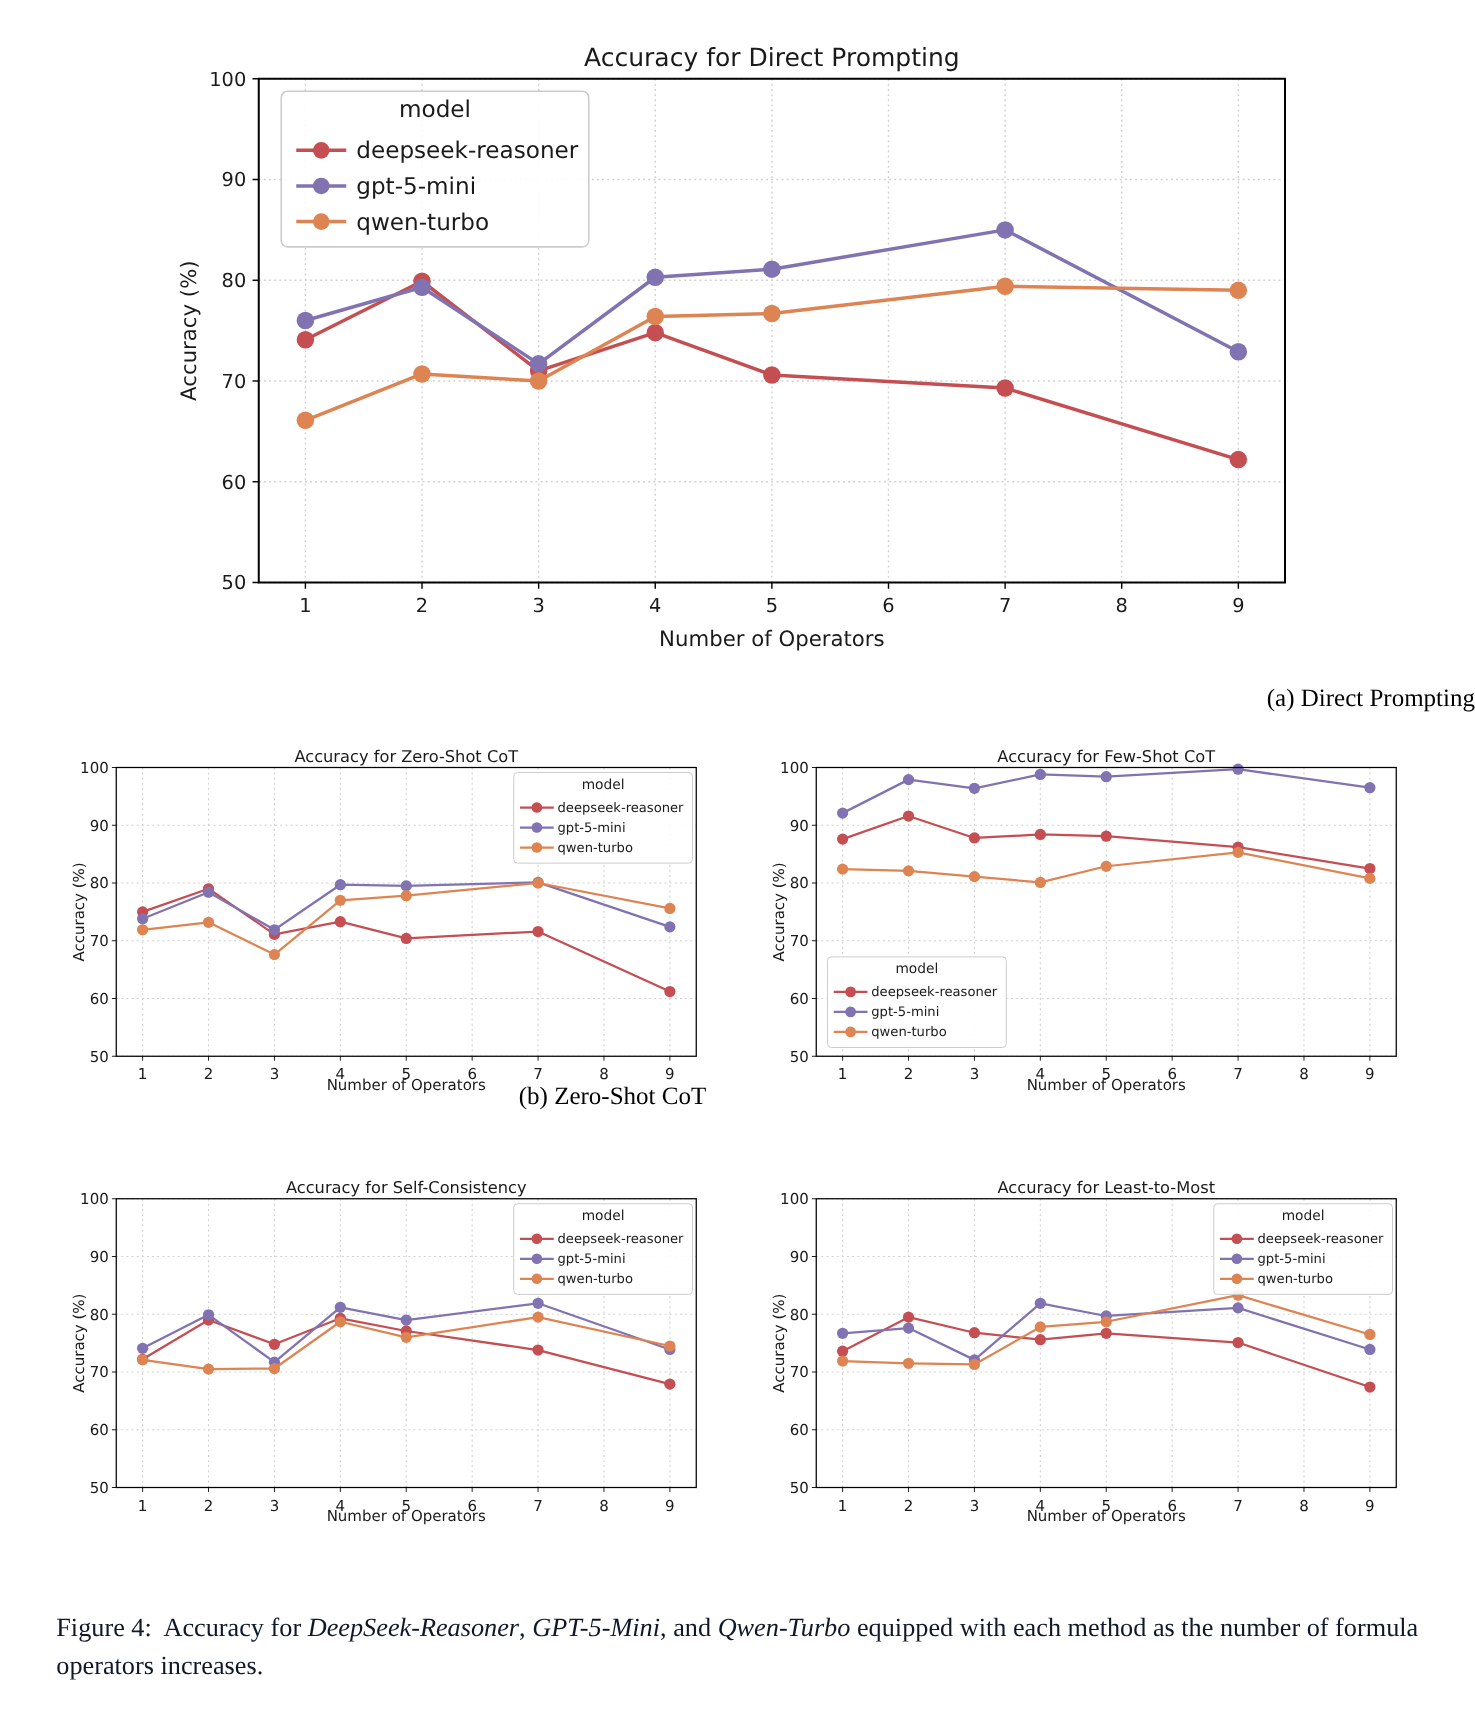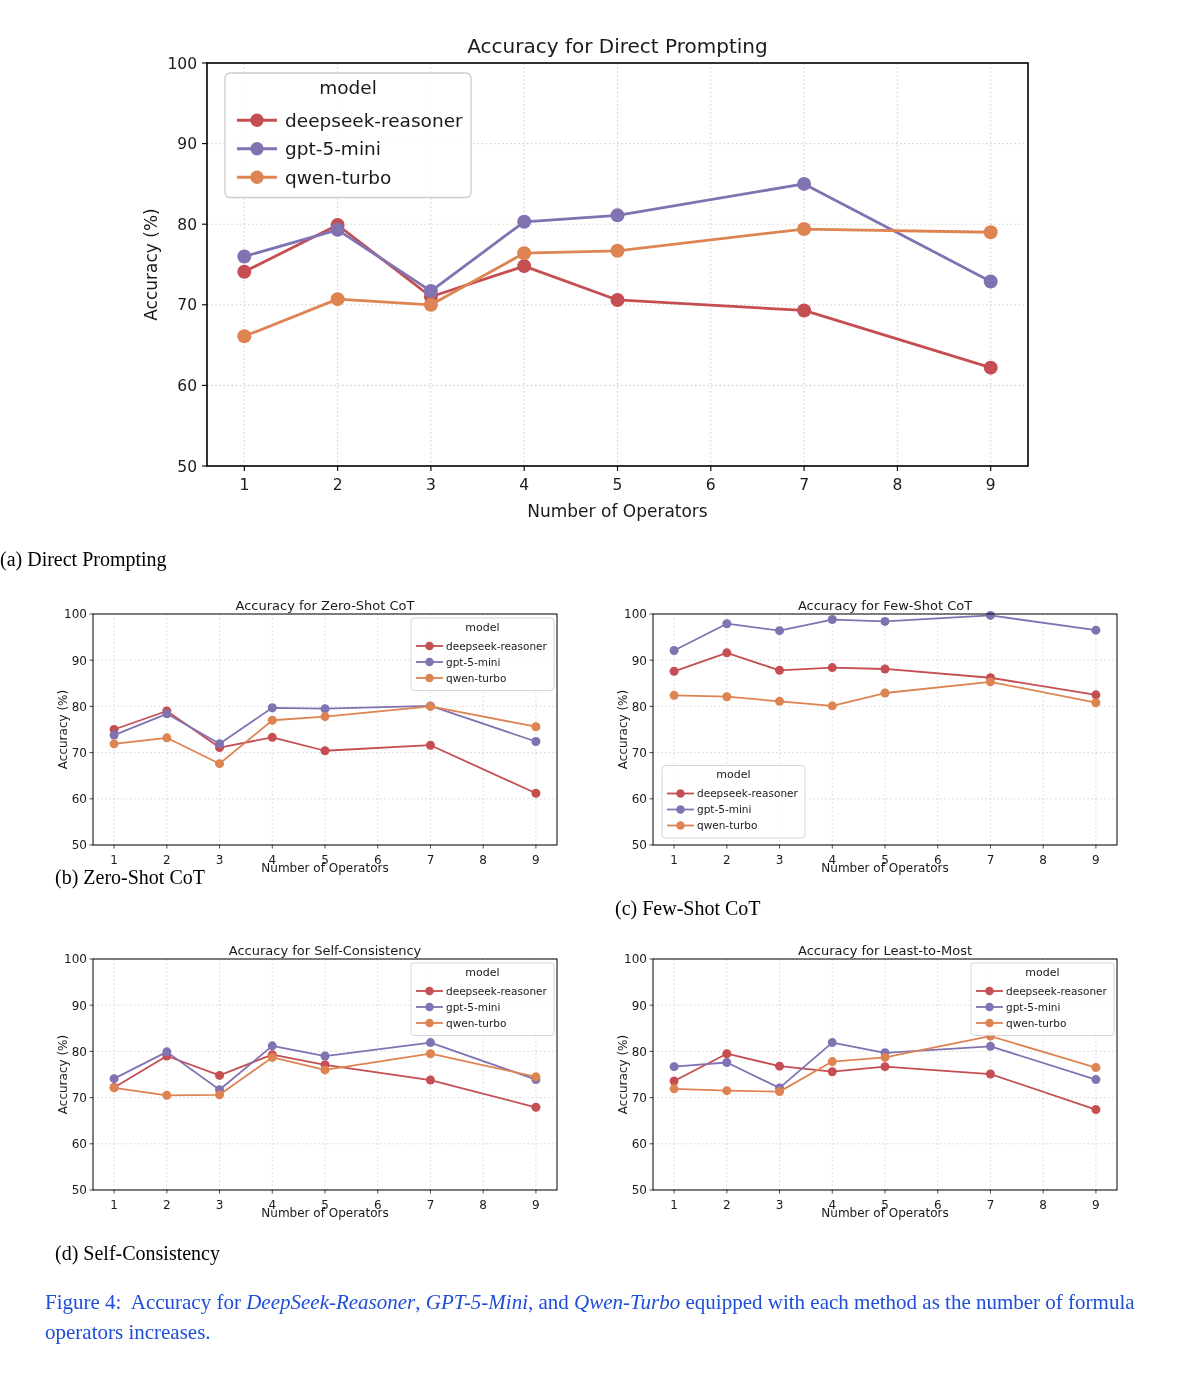--- a/index.html
+++ b/index.html
@@ -16,36 +16,36 @@
   .chart-b { left: 55px;  top: 598px; }
   .chart-c { left: 615px; top: 598px; }
   .chart-d { left: 55px;  top: 943px; }
   .chart-e { left: 615px; top: 943px; }
   svg text { font-family: "DejaVu Sans", sans-serif; fill: #1a1a1a; }
   .subcap {
     position: absolute;
     font-family: "Liberation Serif", serif;
     font-size: 20px;
     color: #000000;
-    text-align: left;
+    text-align: right;
   }
   .subcap-a { left: 0;     top: 548px;  width: 1180px; }
   .subcap-b { left: 55px;  top: 866px;  width: 510px; }
   .subcap-c { left: 615px; top: 897px;  width: 510px; }
   .subcap-d { left: 55px;  top: 1242px; width: 510px; }
   .subcap-e { left: 615px; top: 1242px; width: 510px; }
   .figcaption {
     position: absolute;
     left: 45px;
     top: 1288px;
     width: 1098px;
     font-family: "Liberation Serif", serif;
     font-size: 21px;
     line-height: 1.42;
-    color: #1d4ed8;
+    color: #0f172a;
     margin: 0;
   }
 </style>
 </head>
 <body>
 
 <div class="page">
 
   <figure class="chart chart-a">
     <svg width="900" height="516" viewBox="0 0 900 516">
@@ -343,21 +343,20 @@
           <line x1="52" y1="211.5" x2="79" y2="211.5" stroke="#8172b2" stroke-width="1.8"></line>
           <circle cx="65.5" cy="211.5" r="4.2749999999999995" fill="#8172b2"></circle>
           <text x="82" y="215.175" font-size="10.5">gpt-5-mini</text>
           <line x1="52" y1="227.5" x2="79" y2="227.5" stroke="#dd8452" stroke-width="1.8"></line>
           <circle cx="65.5" cy="227.5" r="4.2749999999999995" fill="#dd8452"></circle>
           <text x="82" y="231.175" font-size="10.5">qwen-turbo</text>
         </g>
       </svg>
   </figure>
   <div class="subcap subcap-b">(b) Zero-Shot CoT</div>
-  <div class="subcap subcap-c">(c) Few-Shot CoT</div>
 
   <figure class="chart chart-d">
     <svg width="510" height="287" viewBox="0 0 510 287">
         <g>
           <line x1="59.09090909090909" y1="16" x2="59.09090909090909" y2="247" stroke="#d0d0d0" stroke-width="0.9" stroke-dasharray="1.5,2.6"></line>
           <line x1="111.8181818181818" y1="16" x2="111.8181818181818" y2="247" stroke="#d0d0d0" stroke-width="0.9" stroke-dasharray="1.5,2.6"></line>
           <line x1="164.54545454545453" y1="16" x2="164.54545454545453" y2="247" stroke="#d0d0d0" stroke-width="0.9" stroke-dasharray="1.5,2.6"></line>
           <line x1="217.27272727272725" y1="16" x2="217.27272727272725" y2="247" stroke="#d0d0d0" stroke-width="0.9" stroke-dasharray="1.5,2.6"></line>
           <line x1="270" y1="16" x2="270" y2="247" stroke="#d0d0d0" stroke-width="0.9" stroke-dasharray="1.5,2.6"></line>
           <line x1="322.72727272727275" y1="16" x2="322.72727272727275" y2="247" stroke="#d0d0d0" stroke-width="0.9" stroke-dasharray="1.5,2.6"></line>
@@ -545,17 +544,16 @@
           <text x="391" y="51.675" font-size="10.5">deepseek-reasoner</text>
           <line x1="361" y1="64" x2="388" y2="64" stroke="#8172b2" stroke-width="1.8"></line>
           <circle cx="374.5" cy="64" r="4.2749999999999995" fill="#8172b2"></circle>
           <text x="391" y="67.675" font-size="10.5">gpt-5-mini</text>
           <line x1="361" y1="80" x2="388" y2="80" stroke="#dd8452" stroke-width="1.8"></line>
           <circle cx="374.5" cy="80" r="4.2749999999999995" fill="#dd8452"></circle>
           <text x="391" y="83.675" font-size="10.5">qwen-turbo</text>
         </g>
       </svg>
   </figure>
-  <div class="subcap subcap-d">(d) Self-Consistency</div>
 
   <p class="figcaption"><span>Figure 4:&nbsp; Accuracy for </span><span style="font-style: italic;">DeepSeek-Reasoner</span><span>, </span><span style="font-style: italic;">GPT-5-Mini</span><span>, and </span><span style="font-style: italic;">Qwen-Turbo</span><span> equipped with each method as the number of formula operators increases.</span></p>
 
 </div>
 
 </body></html>

